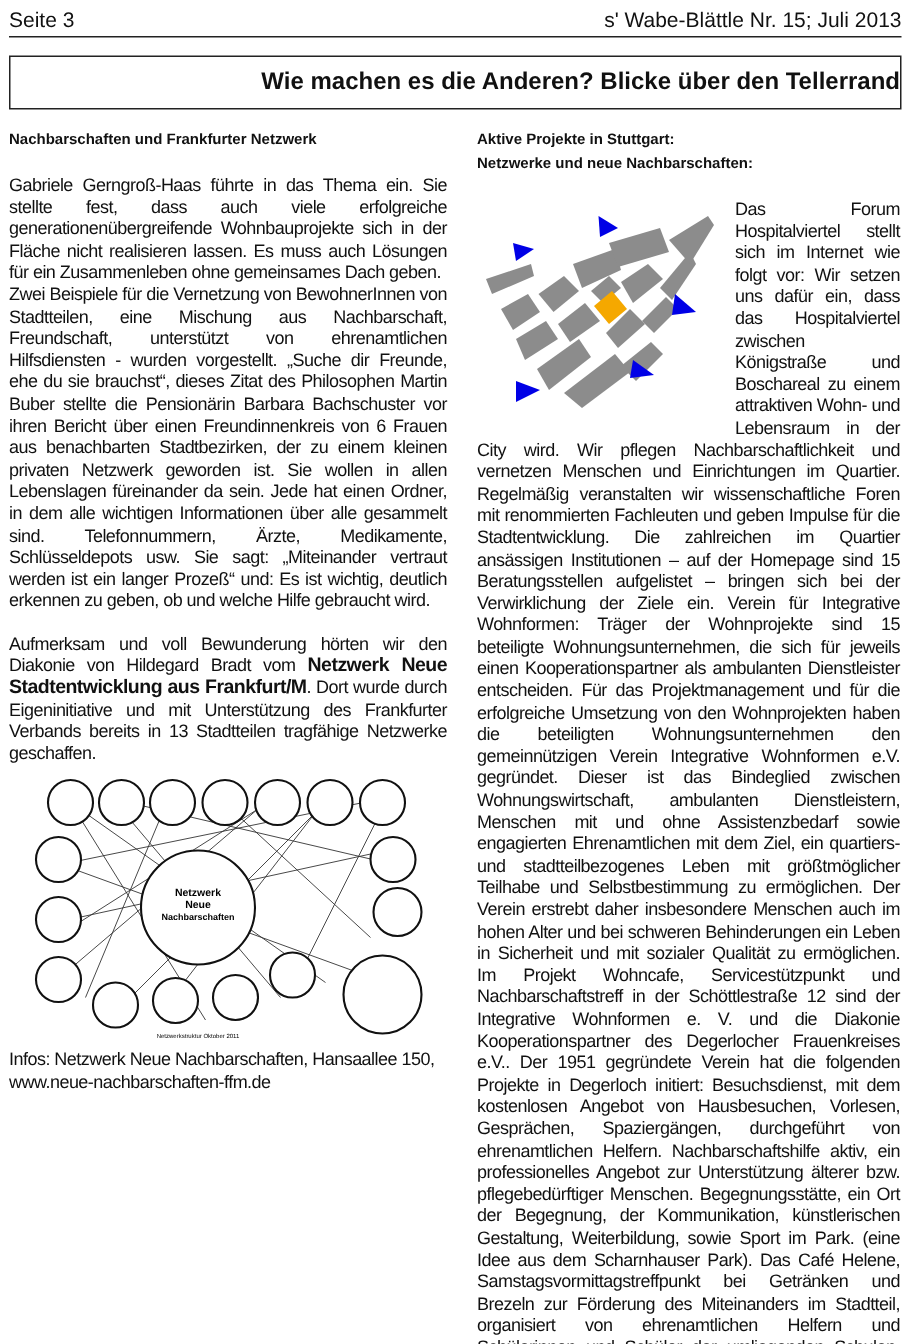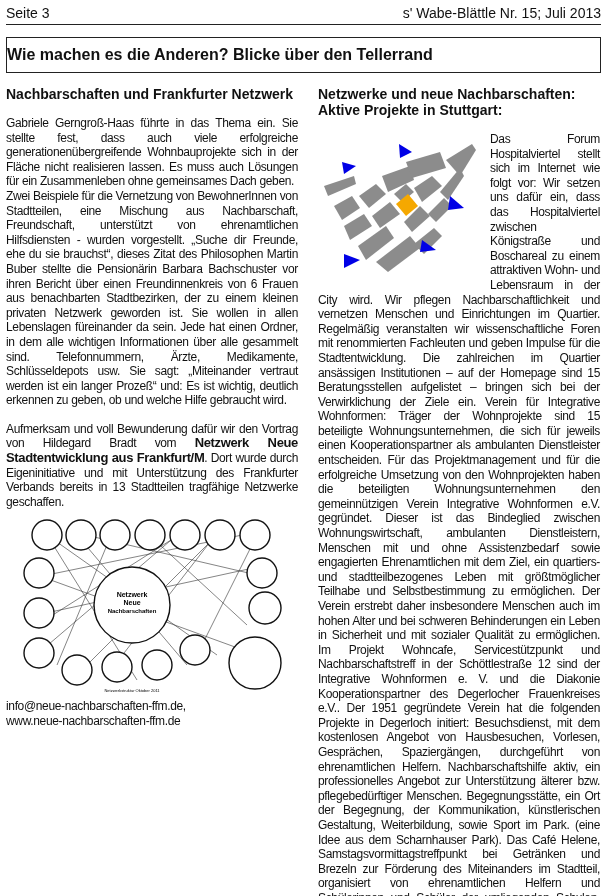--- a/index.html
+++ b/index.html
@@ -3,26 +3,26 @@
 <meta charset="utf-8">
 <style>
   html, body { margin:0; padding:0; background:#fff; }
   body { width:607px; height:896px; position:relative; overflow:hidden;
          font-family:"Liberation Sans", sans-serif; color:#111; }
   .hdr { position:absolute; left:6px; right:6px; top:0; height:24px;
          border-bottom:1.5px solid #222; font-size:14px; }
   .hdr .l { position:absolute; left:0; top:5px; }
   .hdr .r { position:absolute; right:0; top:5px; }
   .banner { position:absolute; left:6px; right:6px; top:37px; height:36px;
-            border:1.5px solid #222; box-sizing:border-box; text-align:left;
+            border:1.5px solid #222; box-sizing:border-box; text-align:right;
             font-weight:bold; font-size:16px; line-height:33px; }
   .col { position:absolute; top:86px; }
   .colL { left:6px; width:292px; }
   .colR { left:318px; width:282px; }
-  h2 { margin:0; font-size:14px; font-weight:bold; line-height:16px; }
+  h2 { margin:0; font-size:10px; font-weight:bold; line-height:16px; }
   p { margin:0; font-size:12px; line-height:14.6px; text-align:justify; letter-spacing:-0.35px; }
   .gap { height:14px; }
   .big { font-weight:bold; font-size:13px; }
   .diagram { display:block; margin:6px auto 4px; }
   .mapwrap { float:left; width:170px; height:140px; margin:4px 6px 2px -4px; }
 </style>
 </head>
 <body>
 
 <div class="hdr">
@@ -33,21 +33,21 @@
 <div class="banner">
   <span>Wie machen es die Anderen? Blicke über den Tellerrand</span>
 </div>
 
 <div class="col colL">
   <h2>Nachbarschaften und Frankfurter Netzwerk</h2>
   <div class="gap"></div>
   <p>Gabriele Gerngroß-Haas führte in das Thema ein. Sie stellte fest, dass auch viele erfolgreiche generationenübergreifende Wohnbauprojekte sich in der Fläche nicht realisieren lassen. Es muss auch Lösungen für ein Zusammenleben ohne gemeinsames Dach geben.</p>
   <p>Zwei Beispiele für die Vernetzung von BewohnerInnen von Stadtteilen, eine Mischung aus Nachbarschaft, Freundschaft, unterstützt von ehrenamtlichen Hilfsdiensten - wurden vorgestellt. „Suche dir Freunde, ehe du sie brauchst“, dieses Zitat des Philosophen Martin Buber stellte die Pensionärin Barbara Bachschuster vor ihren Bericht über einen Freundinnenkreis von 6 Frauen aus benachbarten Stadtbezirken, der zu einem kleinen privaten Netzwerk geworden ist. Sie wollen in allen Lebenslagen füreinander da sein. Jede hat einen Ordner, in dem alle wichtigen Informationen über alle gesammelt sind. Telefonnummern, Ärzte, Medikamente, Schlüsseldepots usw. Sie sagt: „Miteinander vertraut werden ist ein langer Prozeß“ und: Es ist wichtig, deutlich erkennen zu geben, ob und welche Hilfe gebraucht wird.</p>
   <div class="gap"></div>
-  <p><span>Aufmerksam und voll Bewunderung dafür wir den Vortrag von Hildegard Bradt vom </span><span class="big">Netzwerk Neue Stadtentwicklung aus Frankfurt/M</span><span>. Dort wurde durch Eigeninitiative und mit Unterstützung des Frankfurter Verbands bereits in 13 Stadtteilen tragfähige Netzwerke geschaffen.</span></p>
+  <p><span>Aufmerksam und voll Bewunderung hörten wir den Diakonie von Hildegard Bradt vom </span><span class="big">Netzwerk Neue Stadtentwicklung aus Frankfurt/M</span><span>. Dort wurde durch Eigeninitiative und mit Unterstützung des Frankfurter Verbands bereits in 13 Stadtteilen tragfähige Netzwerke geschaffen.</span></p>
 
   <svg class="diagram" width="270" height="180" viewBox="0 0 270 180">
     <g stroke="#333" stroke-width="0.6" fill="none">
       <line x1="30" y1="20" x2="200" y2="140"></line>
         <line x1="60" y1="18" x2="240" y2="60"></line>
       <line x1="95" y1="18" x2="40" y2="150"></line>
         <line x1="130" y1="18" x2="230" y2="110"></line>
       <line x1="165" y1="18" x2="20" y2="110"></line>
         <line x1="200" y1="18" x2="90" y2="160"></line>
       <line x1="235" y1="18" x2="30" y2="60"></line>
@@ -78,28 +78,28 @@
       <circle cx="140" cy="150" r="15"></circle>
         <circle cx="178" cy="135" r="15"></circle>
       <circle cx="115" cy="90" r="38"></circle>
     </g>
     <text x="115" y="82" font-size="7" text-anchor="middle" font-weight="bold" font-family="Liberation Sans, sans-serif">Netzwerk</text>
     <text x="115" y="90" font-size="7" text-anchor="middle" font-weight="bold" font-family="Liberation Sans, sans-serif">Neue</text>
     <text x="115" y="98" font-size="6" text-anchor="middle" font-weight="bold" font-family="Liberation Sans, sans-serif">Nachbarschaften</text>
     <text x="115" y="177" font-size="4" text-anchor="middle" font-family="Liberation Sans, sans-serif">Netzwerkstruktur Oktober 2011</text>
   </svg>
 
-  <p style="text-align:left">info@neue-nachbarschaften-ffm.de,</p>
+  <p>Infos: Netzwerk Neue Nachbarschaften, Hansaallee 150,</p>
   <p style="text-align:left">www.neue-nachbarschaften-ffm.de</p>
 
 </div>
 
 <div class="col colR">
+  <h2>Aktive Projekte in Stuttgart:</h2>
   <h2>Netzwerke und neue Nachbarschaften:</h2>
-  <h2>Aktive Projekte in Stuttgart:</h2>
   <div class="gap" style="height:14px"></div>
   <svg class="mapwrap" viewBox="0 0 170 140">
     <g fill="#8c8c8c">
       <polygon points="10,50 40,40 42,48 14,60"></polygon>
       <polygon points="20,70 38,60 46,72 28,84"></polygon>
       <polygon points="30,90 50,78 58,90 36,104"></polygon>
       <polygon points="45,60 62,48 72,58 55,72"></polygon>
       <polygon points="58,80 76,66 86,78 66,92"></polygon>
       <polygon points="44,110 72,90 80,102 52,124"></polygon>
       <polygon points="68,40 96,30 100,44 74,56"></polygon>

